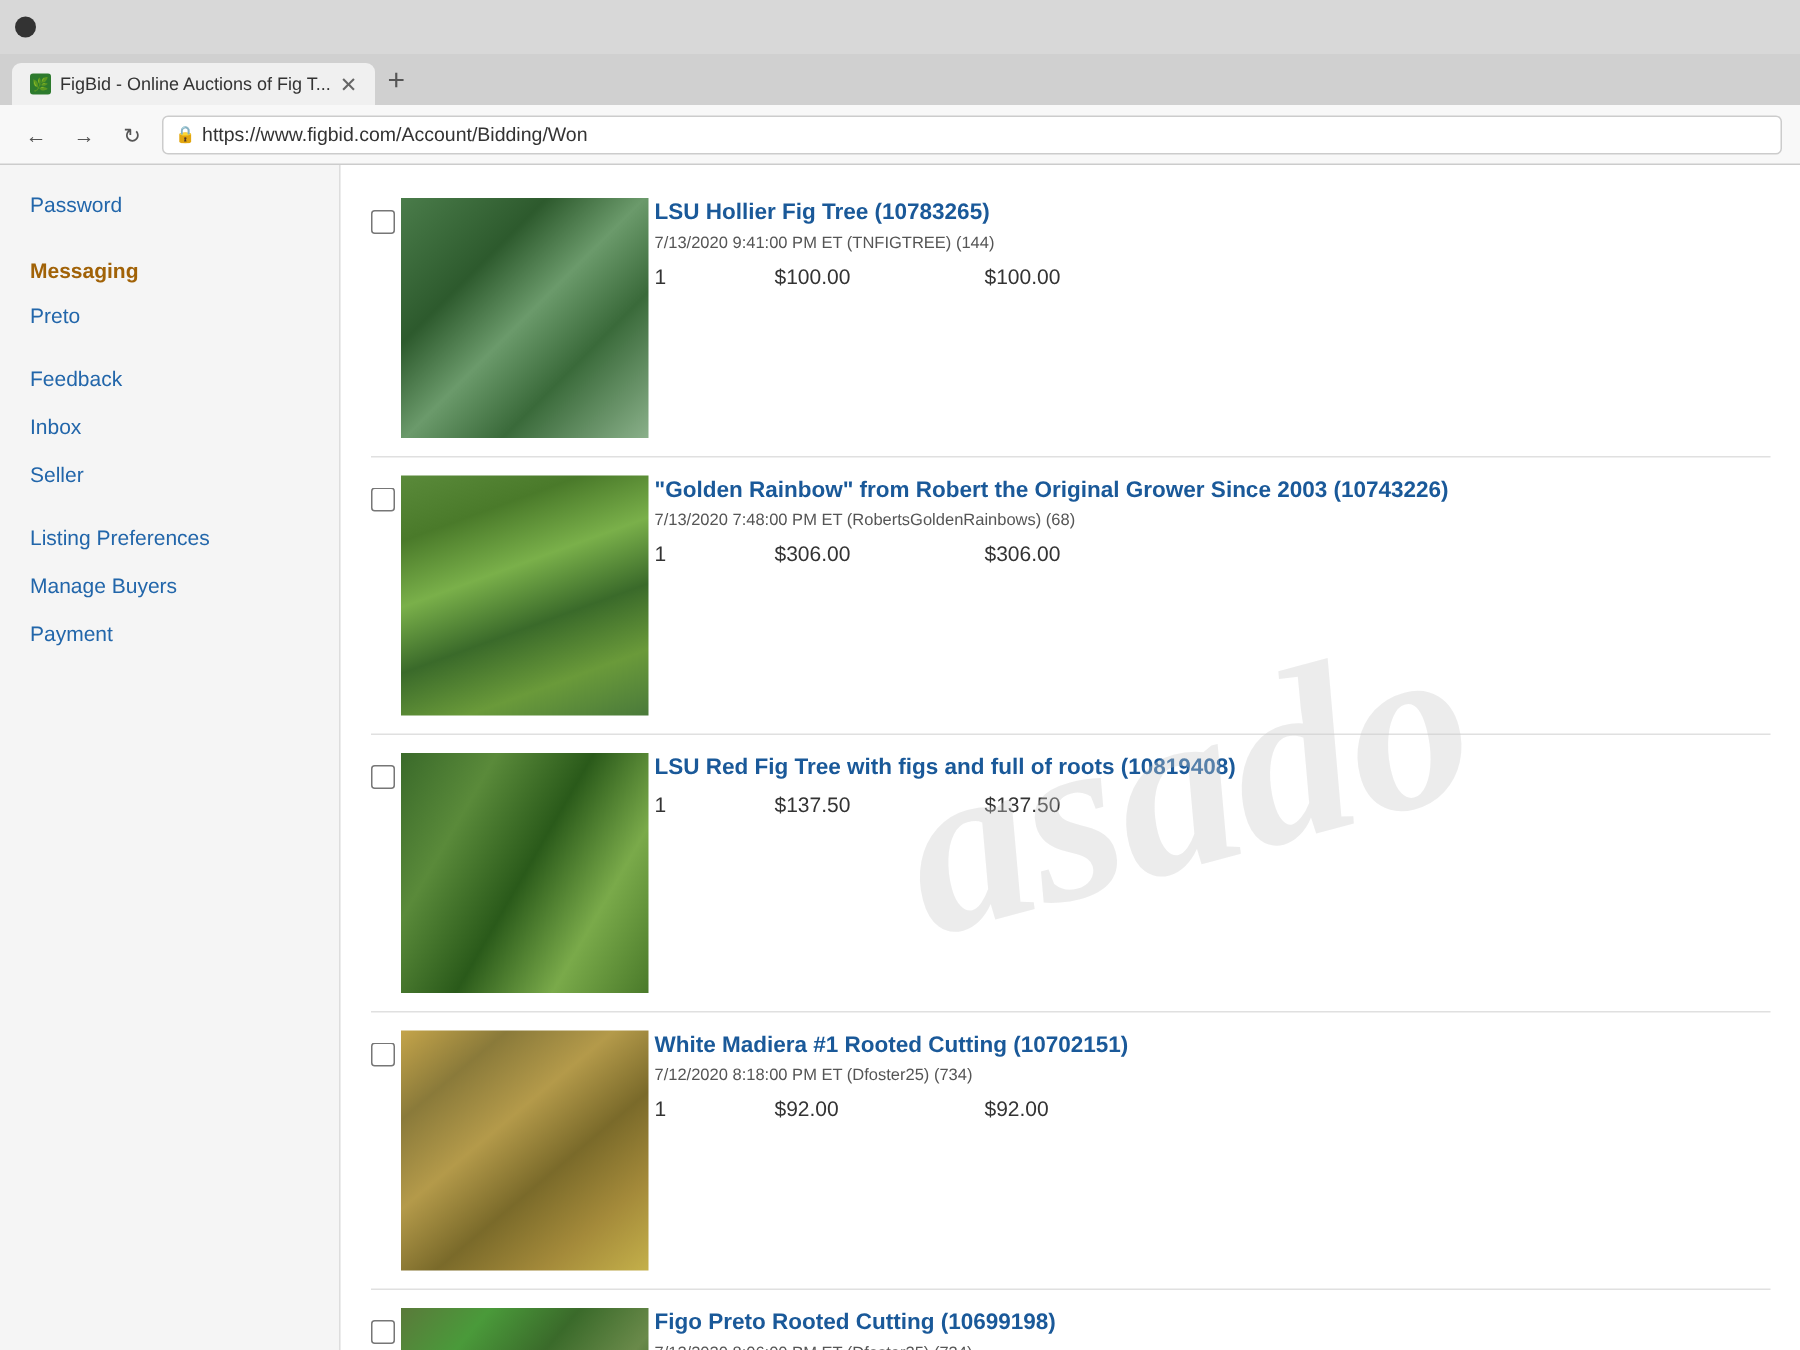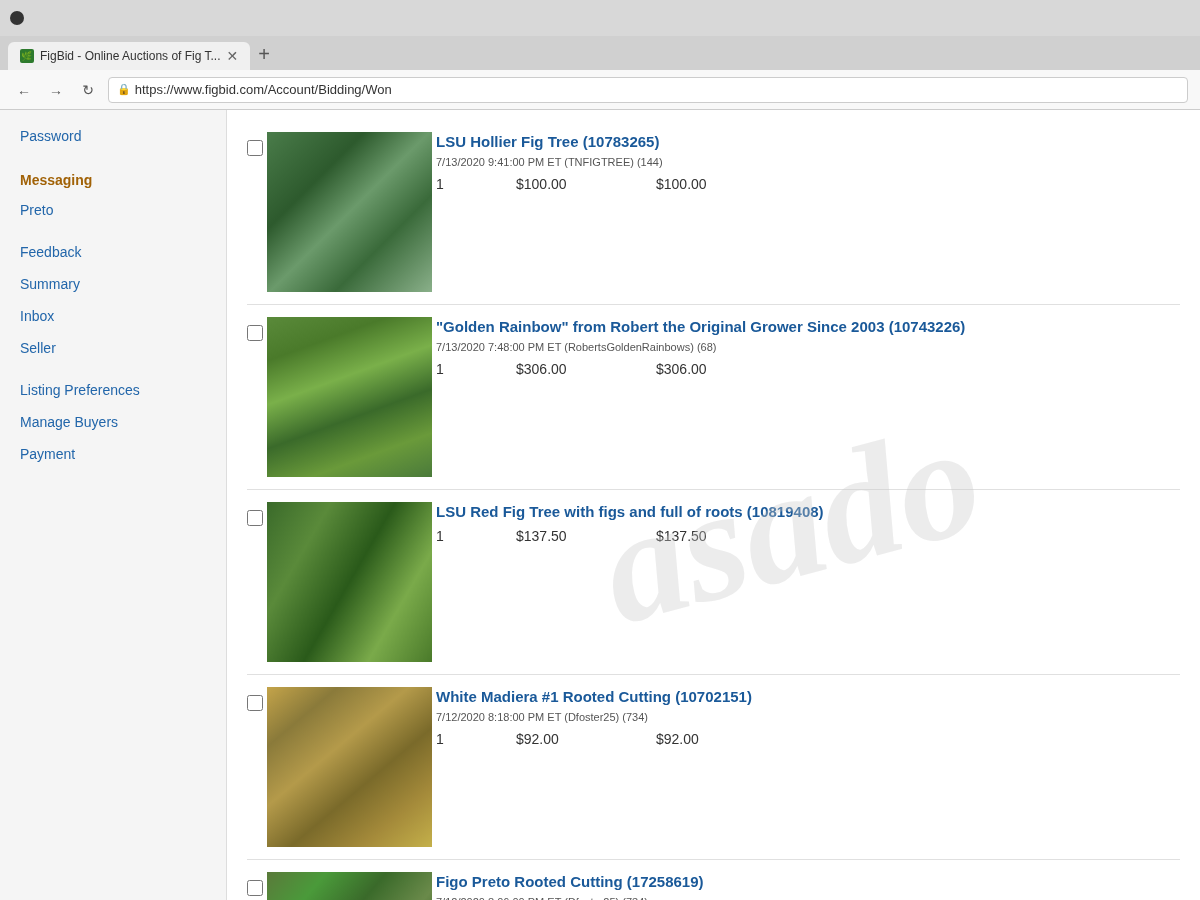--- a/index.html
+++ b/index.html
@@ -289,21 +289,20 @@
 
   <div class="page-content">
 
     <div class="sidebar">
       <a class="sidebar-item">Password</a>
       <div class="sidebar-divider"></div>
       <div class="sidebar-section-header">Messaging</div>
       <a class="sidebar-item">Preto</a>
       <div class="sidebar-divider"></div>
       <a class="sidebar-item">Feedback</a>
-      <a class="sidebar-item">Summary</a>
       <a class="sidebar-item">Inbox</a>
       <a class="sidebar-item">Seller</a>
       <div class="sidebar-divider"></div>
       <a class="sidebar-item">Listing Preferences</a>
       <a class="sidebar-item">Manage Buyers</a>
       <a class="sidebar-item">Payment</a>
     </div>
 
     <div class="main-content">
 
@@ -363,21 +362,21 @@
           <span class="item-price">$92.00</span>
           <span class="item-total">$92.00</span>
         </div>
       </div>
     </div>
           <div class="auction-item">
       <input type="checkbox" class="item-checkbox" style="">
       <div class="item-image fig-img-5">
       </div>
       <div class="item-details">
-        <div class="item-title">Figo Preto Rooted Cutting (17258619)</div>
+        <div class="item-title">Figo Preto Rooted Cutting (10699198)</div>
         <div class="item-meta">7/12/2020 8:06:00 PM ET (Dfoster25) (734)</div>
 
       </div>
     </div>
         </div>
     </div>
   </div>
 </div>
 
 </body></html>

